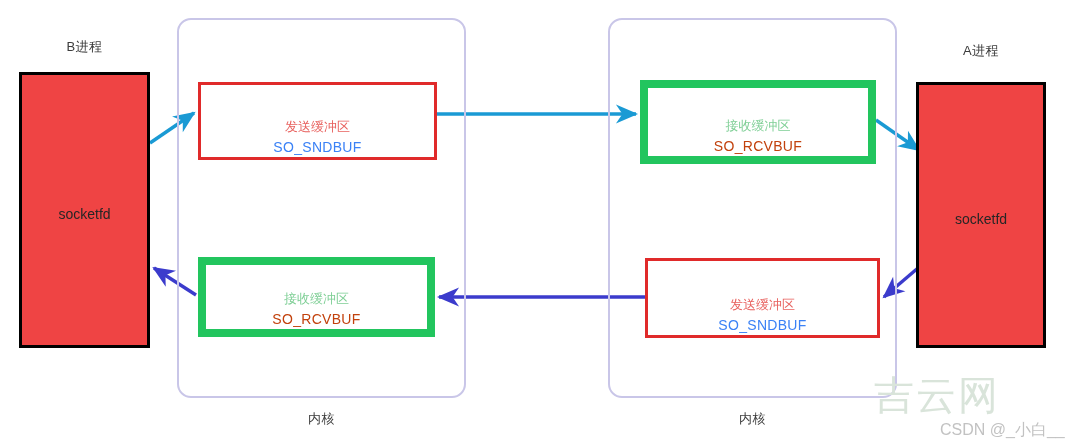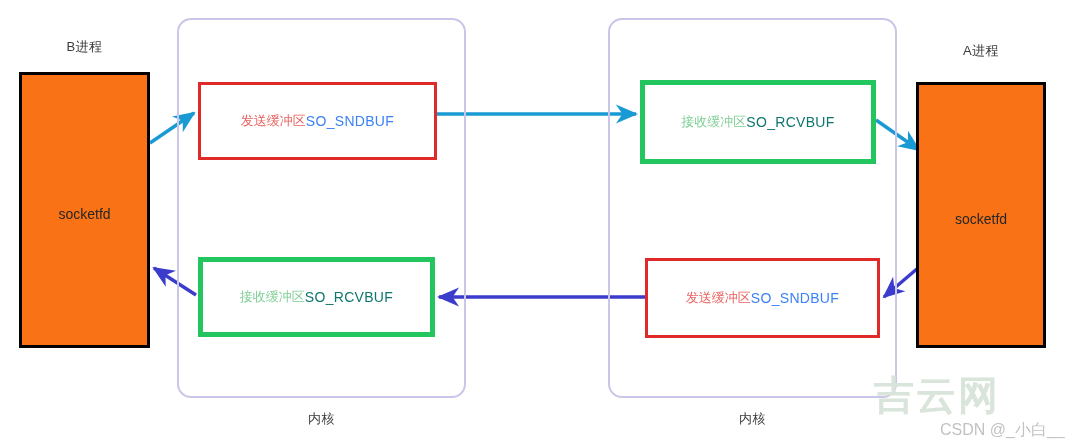--- a/index.html
+++ b/index.html
@@ -8,21 +8,21 @@
     background:#ffffff;
     font-family:"Liberation Sans","DejaVu Sans",sans-serif;
     overflow:hidden;
   }
   #stage{position:relative;width:1066px;height:442px;border-radius:21px;}
 
   
   .proc-box{
     position:absolute;
     border:3px solid #000000;
-    background:#f97316;
+    background:#ef4444;
     box-sizing:border-box;
   }
   .proc-label{
     position:absolute;
     font-size:13px;
     color:#3c3c3c;
     text-align:center;
     white-space:nowrap;
     letter-spacing:.5px;
   }
@@ -51,41 +51,42 @@
     white-space:nowrap;
     letter-spacing:.5px;
   }
 
   
   .buf-box{
     position:absolute;
     box-sizing:border-box;
     background:#ffffff;
     display:flex;
+    flex-direction:column;
     align-items:center;
-    justify-content:center;
+    justify-content:flex-end;
     line-height:1.45;
   }
   .buf-box.snd{border:3px solid #e02a2a;}
-  .buf-box.rcv{border:5px solid #22c55e;}
+  .buf-box.rcv{border:8px solid #22c55e;}
   .buf-cn{font-size:13px;white-space:nowrap;}
   .buf-en{font-size:14px;white-space:nowrap;letter-spacing:.3px;}
   .buf-box.snd .buf-cn{color:#e8625f;}
   .buf-box.snd .buf-en{color:#3b82f6;}
   .buf-box.rcv .buf-cn{color:#7fcf96;}
-  .buf-box.rcv .buf-en{color:#0f766e;}
+  .buf-box.rcv .buf-en{color:#c2410c;}
 
   
   #arrows{position:absolute;left:0;top:0;width:1066px;height:442px;}
 
   
   .wm-logo{
     position:absolute;
     font-size:40px;
-    font-weight:bold;
+    font-weight:normal;
     color:#d9e4da;
     letter-spacing:2px;
     white-space:nowrap;
     user-select:none;
     text-align:center;
   }
   .wm-credit{
     position:absolute;
     font-size:16px;
     color:#c2c2c2;

